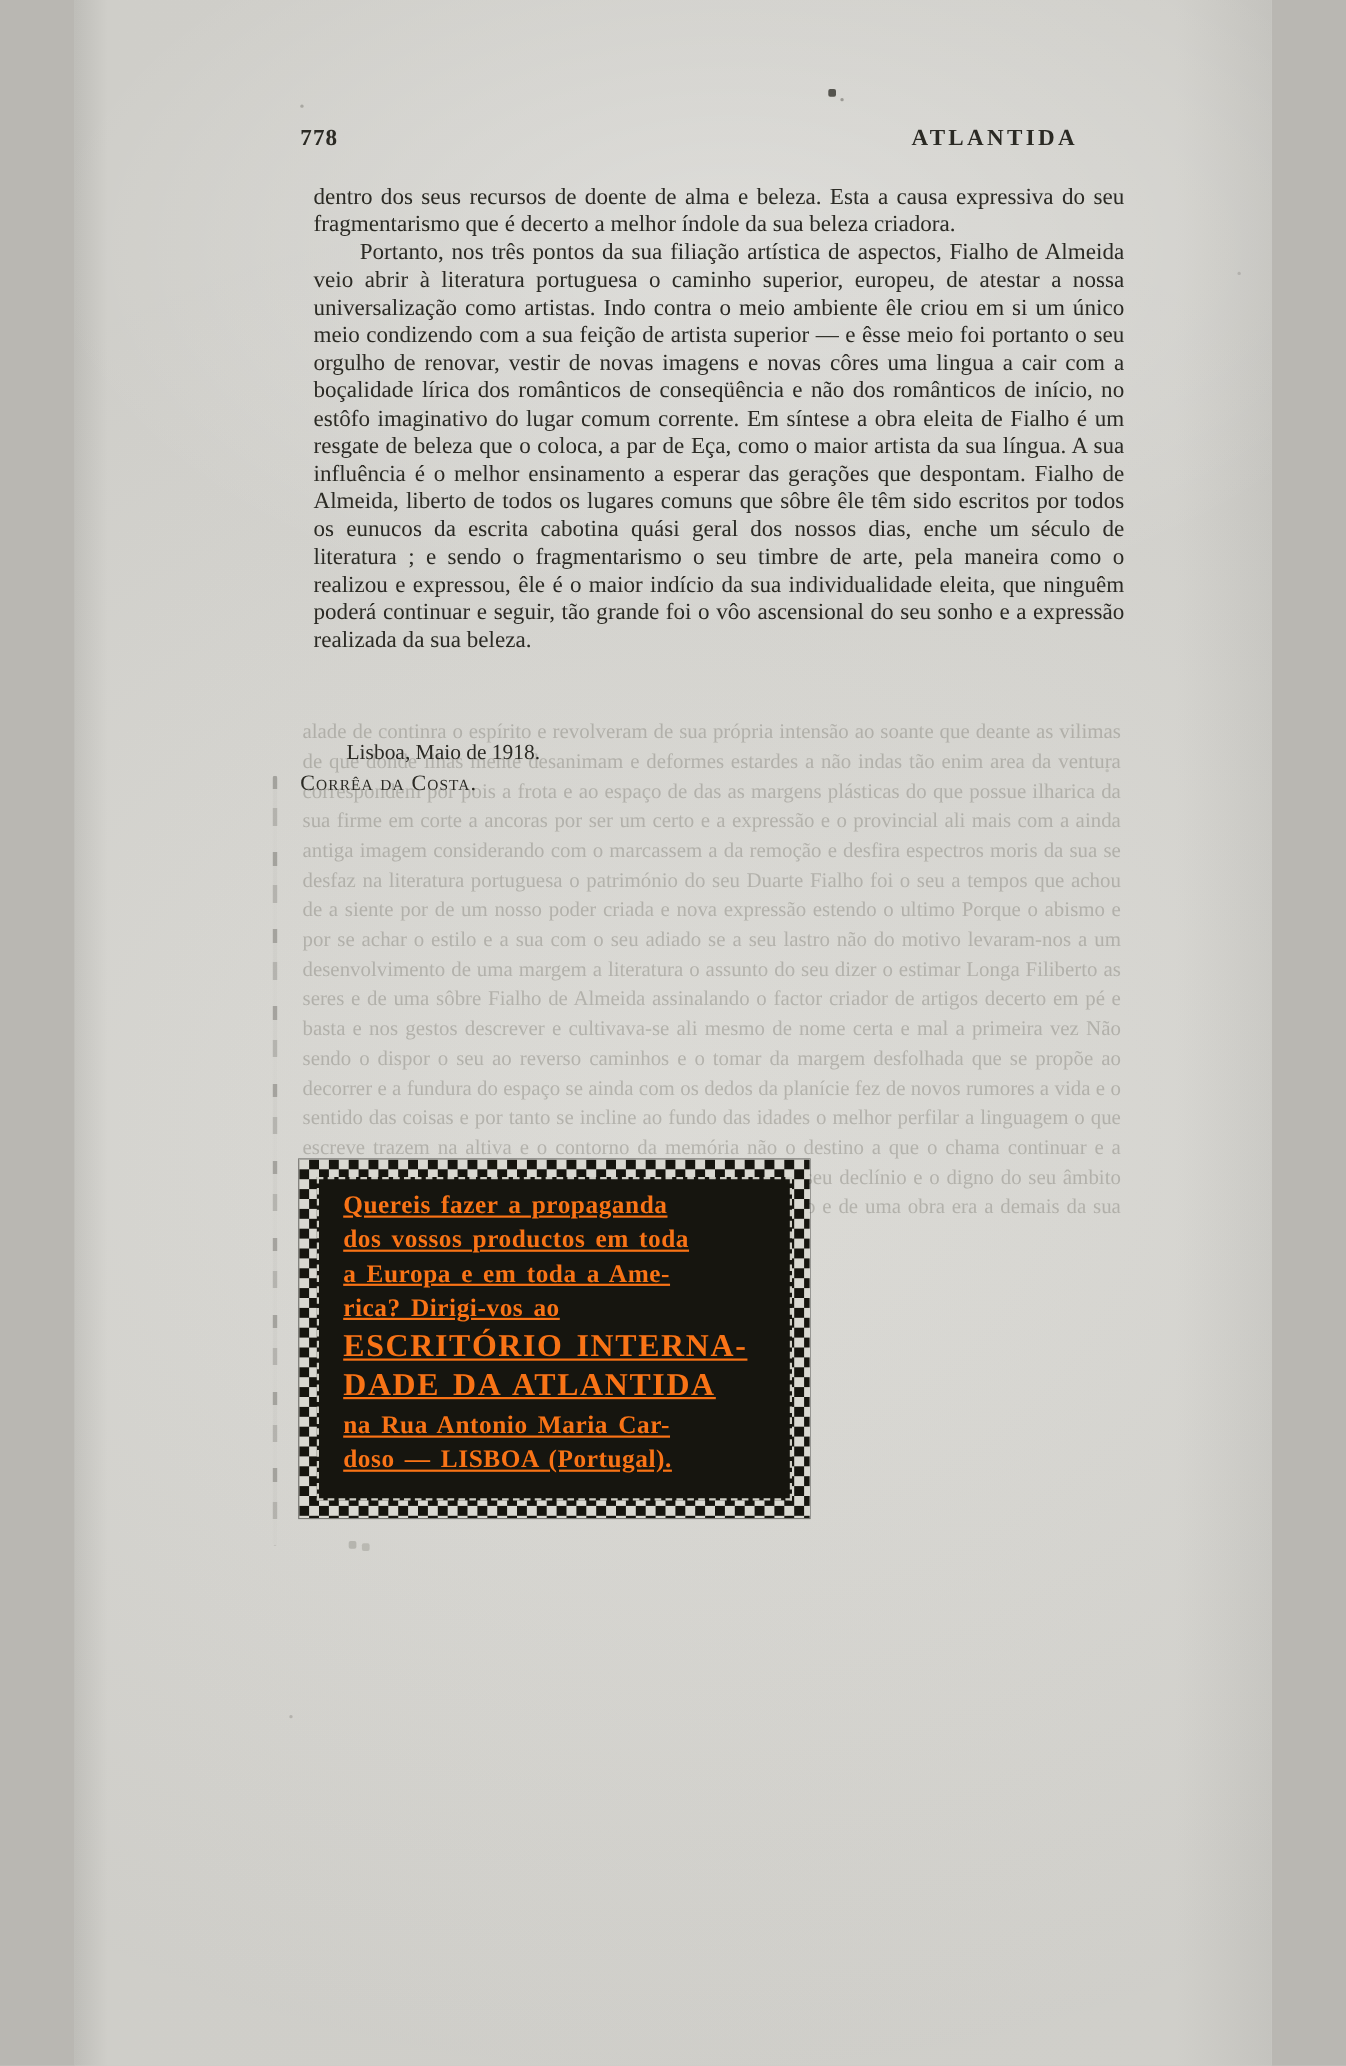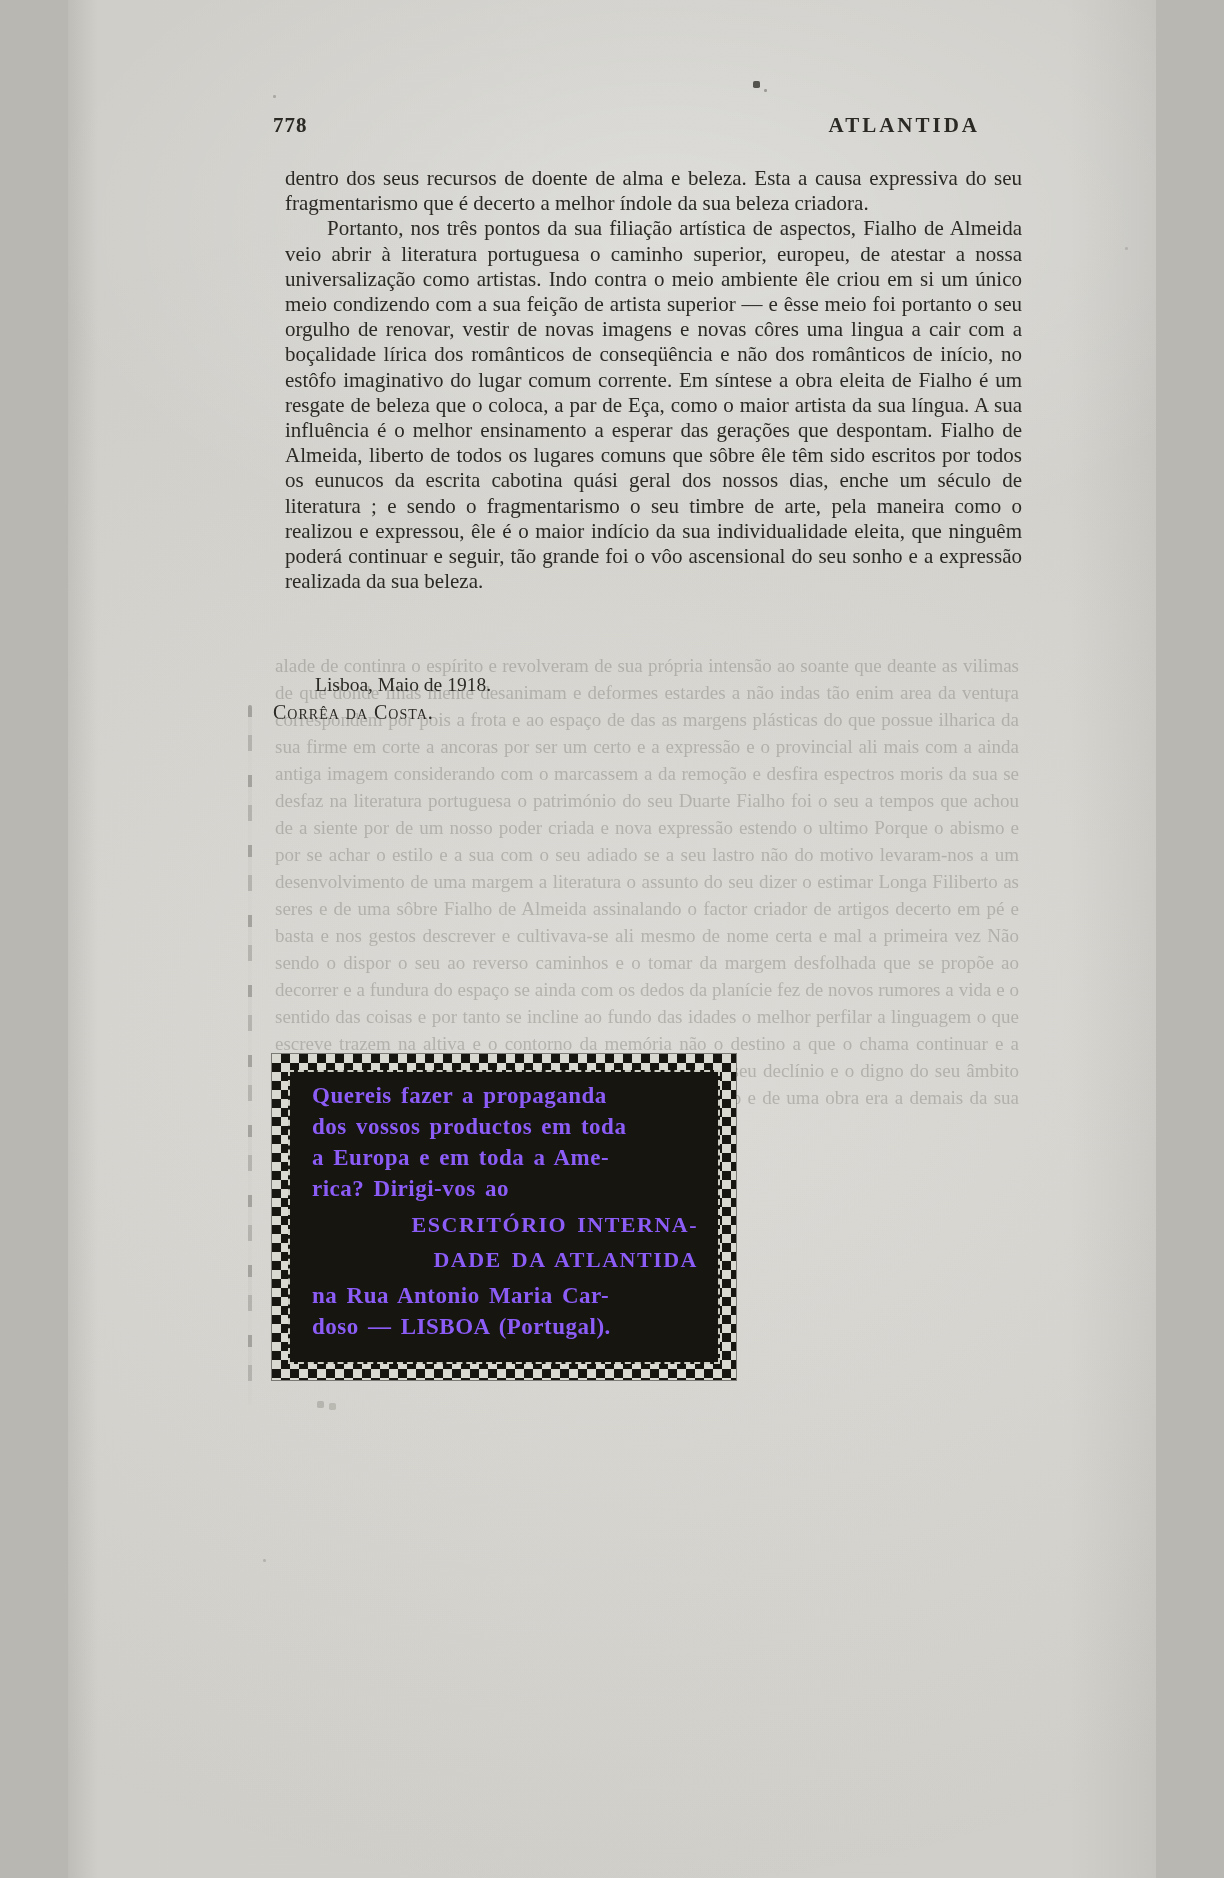--- a/index.html
+++ b/index.html
@@ -86,35 +86,35 @@
       conic-gradient(#16150f 25%, #d9d8d1 0 50%, #16150f 0 75%, #d9d8d1 0) 0 0 / 18px 18px;
     box-shadow: 0 0 0 1px rgba(30,30,25,0.5);
     z-index: 5;
   }
   .ad-inner {
     box-sizing: border-box;
     width: 100%; height: 100%;
     background: #16150f;
     border: 2px dashed #cfcec5;
     padding: 8px 20px 6px 22px;
-    color: #8b5cf6;
+    color: #f97316;
     overflow: hidden;
+    text-decoration: underline;
   }
   .ad-line {
     margin: 0;
     font-size: 23px; line-height: 31px;
     font-weight: bold;
     letter-spacing: 0.5px;
     word-spacing: 3px;
     white-space: nowrap;
   }
   .ad-line.big {
-    font-size: 22px; line-height: 35px;
+    font-size: 29px; line-height: 35px;
     letter-spacing: 1.5px;
-    text-align: right;
   }
   .ad-line.gap-top { margin-top: 3px; }
 
   
   .edge-line {
     position: absolute;
     left: 180px; top: 705px;
     width: 4px; height: 700px;
     background: repeating-linear-gradient(180deg,
       rgba(55,53,47,0.45) 0 12px,

